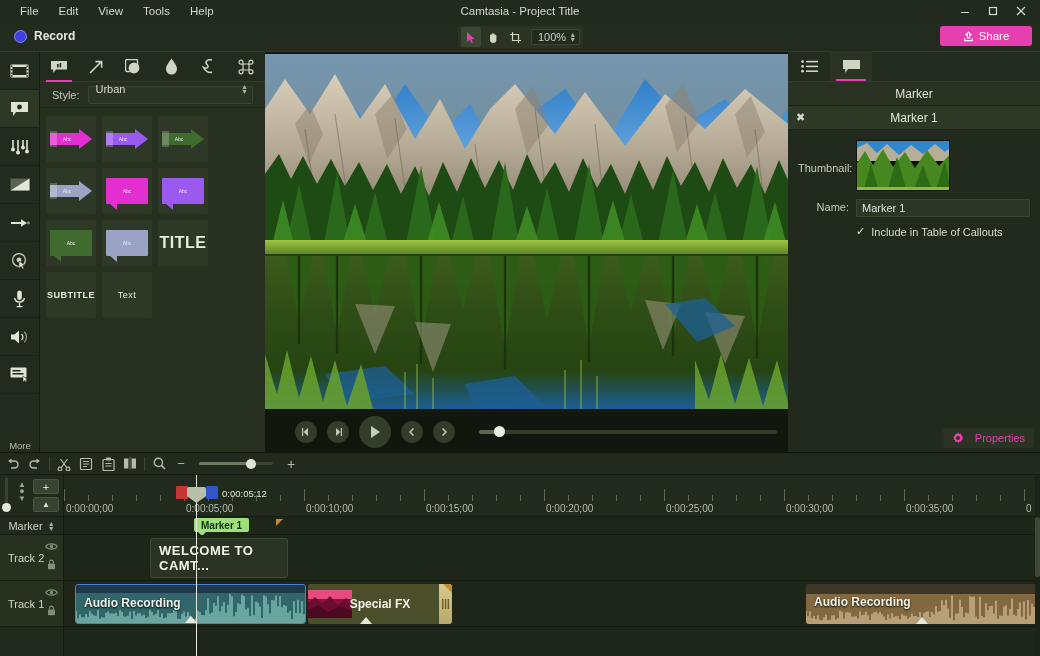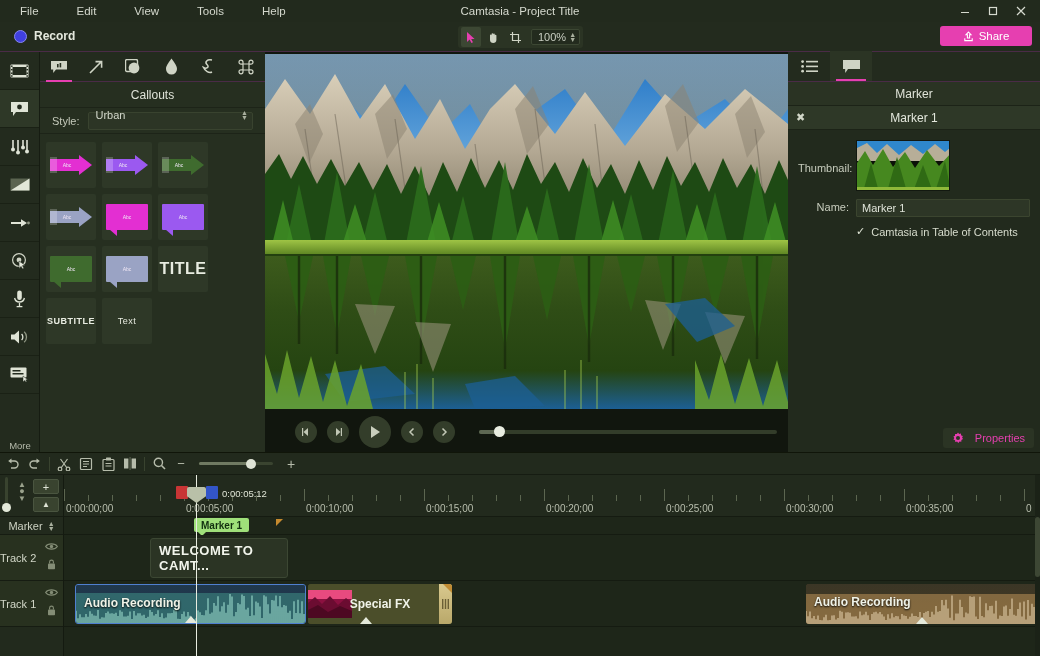--- a/index.html
+++ b/index.html
@@ -13,21 +13,21 @@
     -webkit-font-smoothing: antialiased;
   }
   #app { position: relative; width: 1040px; height: 656px; }
 
   
   .titlebar {
     position: absolute; left: 0; top: 0; width: 1040px; height: 22px;
     background: #222a1d;
     display: flex; align-items: center;
   }
-  .menu { display: flex; align-items: center; padding-left: 10px; gap: 18px; }
+  .menu { display: flex; align-items: center; padding-left: 10px; gap: 0; }
   .menu-item {
     padding: 3px 10px; font-size: 11.5px; color: #d4d8cd; cursor: default;
   }
   .win-title {
     position: absolute; left: 0; right: 0; text-align: center;
     font-size: 11.5px; color: #d6dacf; pointer-events: none;
   }
   .win-btns {
     position: absolute; right: 6px; top: 0; height: 22px;
     display: flex; align-items: center; gap: 2px;
@@ -311,21 +311,21 @@
     background: #39432f; border: 1px solid #4a5540; border-radius: 2px;
     display: flex; align-items: center; justify-content: center;
     color: #dfe4d6; font-size: 11px; cursor: default;
   }
   .mk-label-row {
     height: 18px; display: flex; align-items: center; justify-content: center;
     gap: 5px; border-bottom: 1px solid #161c12; font-size: 11px; color: #ccd1c2;
   }
   .trk-header {
     height: 46px; border-bottom: 1px solid #161c12;
-    display: flex; align-items: center; 
+    display: flex; align-items: center; padding-left: 8px;
     position: relative; background: #28311f;
   }
   .trk-name { font-size: 11px; color: #d2d7c8; }
   .trk-icons {
     position: absolute; right: 5px; top: 7px;
     display: flex; flex-direction: column; gap: 8px; align-items: center;
   }
 
   .tl-area {
     position: absolute; left: 64px; top: 0; right: 0; height: 182px;
@@ -612,21 +612,20 @@
             <path d="M11 2 C6 1 3.5 4 6 6.5 C9 9.5 5 11 2.5 9.5 C4 13 8 15.5 11 14" stroke="#cfd4c5" stroke-width="1.5" fill="none"></path>
           </svg>
       </div>
       <div class="lp-tab">
         <svg class="svgicon" width="16" height="16" viewBox="0 0 16 16">
           <path d="M5 5 H11 V11 H5 Z M5 5 V3.2 A2 2 0 1 0 3 5.2 H5 M11 5 V3.2 A2 2 0 1 1 13 5.2 H11 M5 11 V12.8 A2 2 0 1 1 3 10.8 H5 M11 11 V12.8 A2 2 0 1 0 13 10.8 H11" stroke="#cfd4c5" stroke-width="1.2" fill="none"></path>
         </svg>
       </div>
     </div>
 
-    <div class="lp-title">Callouts</div>
 
     <div class="lp-style">
       <span class="lp-style-lbl">Style:</span>
       <div class="lp-select">
         <span>Urban</span>
         <span class="spin">
             <span>▲</span>
             <span>▼</span>
           </span>
       </div>
@@ -923,21 +922,21 @@
             <rect x="0" y="46" width="94" height="5" fill="#8fb93a"></rect>
           </svg>
         </div>
       </div>
       <div class="rp-field">
         <div class="rp-lbl mid">Name:</div>
         <input class="rp-input" type="text" value="Marker 1" style="">
       </div>
       <div class="rp-check">
         <span class="chk-mark">✓</span>
-        <span>Camtasia in Table of Contents</span>
+        <span>Include in Table of Callouts</span>
       </div>
     </div>
 
     <div class="props-btn">
       <svg class="svgicon" width="12" height="12" viewBox="0 0 12 12">
         <path d="M6 0.6 L7.1 2 L8.9 1.6 L9.2 3.4 L10.9 4 L10.1 5.6 L11 7.1 L9.4 7.9 L9.3 9.7 L7.5 9.5 L6.3 10.9 L5.1 9.6 L3.3 10 L3.1 8.2 L1.4 7.5 L2.3 6 L1.4 4.5 L3 3.7 L3.1 1.9 L4.9 2.1 Z" fill="#e63fb0"></path>
         <circle cx="6" cy="6" r="2" fill="#2b3424"></circle>
       </svg>
       <span>Properties</span>
     </div>

